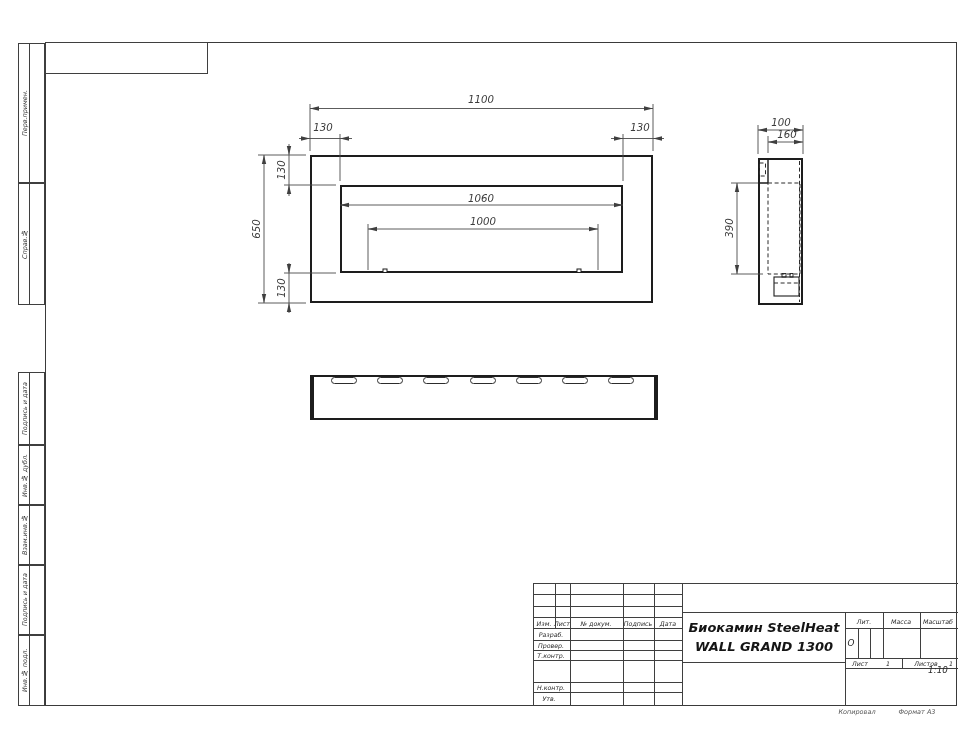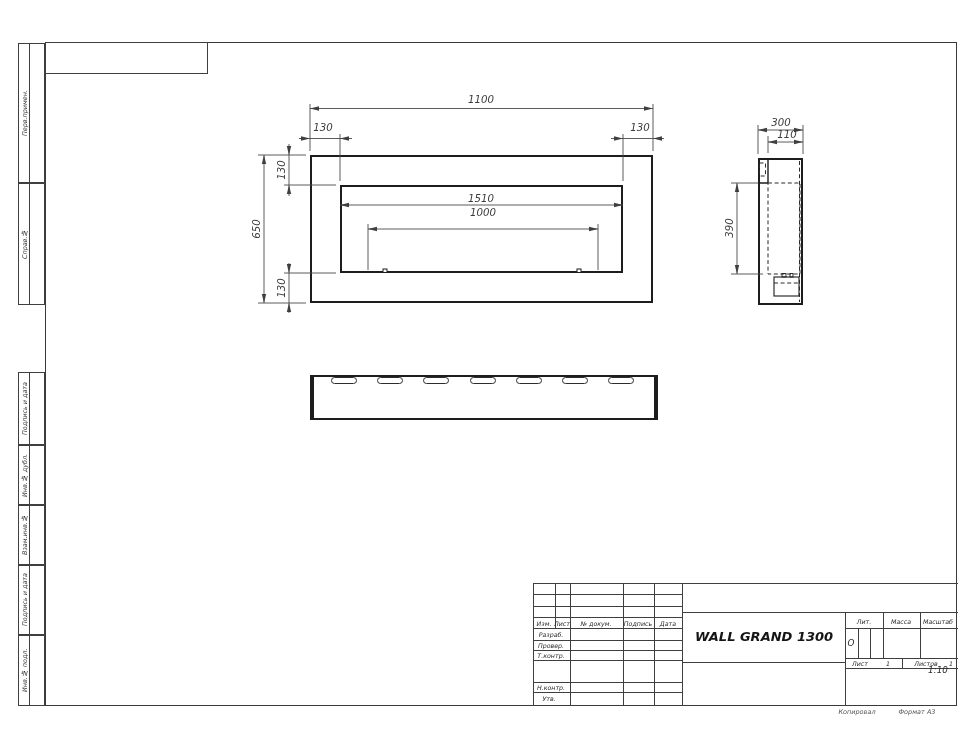--- a/index.html
+++ b/index.html
@@ -150,24 +150,24 @@
       <rect x="577" y="269" width="4" height="3.5"></rect>
     </g>
   </svg>
 
   <span class="dim" style="left:481px;top:99px;">1100</span>
   <span class="dim" style="left:323px;top:127px;">130</span>
   <span class="dim" style="left:640px;top:127px;">130</span>
   <span class="dim rot" style="left:281px;top:170px;">130</span>
   <span class="dim rot" style="left:256px;top:229px;">650</span>
   <span class="dim rot" style="left:281px;top:288px;">130</span>
-  <span class="dim" style="left:481px;top:198px;">1510</span>
-  <span class="dim" style="left:483px;top:212px;">1000</span>
-  <span class="dim" style="left:781px;top:122px;">300</span>
-  <span class="dim" style="left:787px;top:134px;">110</span>
+  <span class="dim" style="left:481px;top:198px;">1060</span>
+  <span class="dim" style="left:483px;top:221px;">1000</span>
+  <span class="dim" style="left:781px;top:122px;">100</span>
+  <span class="dim" style="left:787px;top:134px;">160</span>
   <span class="dim rot" style="left:729px;top:228px;">390</span>
 
   <div class="ln" style="left:533px;top:583px;width:425px;height:1px;"></div>
   <div class="ln" style="left:533px;top:594px;width:149px;height:1px;"></div>
   <div class="ln" style="left:533px;top:606px;width:149px;height:1px;"></div>
   <div class="ln" style="left:533px;top:617px;width:149px;height:1px;"></div>
   <div class="ln" style="left:533px;top:628px;width:149px;height:1px;"></div>
   <div class="ln" style="left:533px;top:640px;width:149px;height:1px;"></div>
   <div class="ln" style="left:533px;top:650px;width:149px;height:1px;"></div>
   <div class="ln" style="left:533px;top:660px;width:149px;height:1px;"></div>
@@ -198,20 +198,21 @@
   <span class="tb" style="left:638px;top:623px;">Подпись</span>
   <span class="tb" style="left:668px;top:623px;">Дата</span>
 
   <span class="tb" style="left:551px;top:634px;">Разраб.</span>
   <span class="tb" style="left:551px;top:645px;">Провер.</span>
   <span class="tb" style="left:551px;top:655px;">Т.контр.</span>
   <span class="tb" style="left:551px;top:687px;">Н.контр.</span>
   <span class="tb" style="left:549px;top:698px;">Утв.</span>
 
   <div class="doc-title">
+    <span>Биокамин SteelHeat</span>
     <span>WALL GRAND 1300</span>
   </div>
 
   <span class="tb" style="left:864px;top:621px;">Лит.</span>
   <span class="tb" style="left:901px;top:621px;">Масса</span>
   <span class="tb" style="left:938px;top:621px;">Масштаб</span>
   <span class="tb md" style="left:851px;top:643px;">О</span>
   <span class="tb md" style="left:901px;top:643px;"></span>
   <span class="tb md" style="left:938px;top:670px;">1:10</span>
 

